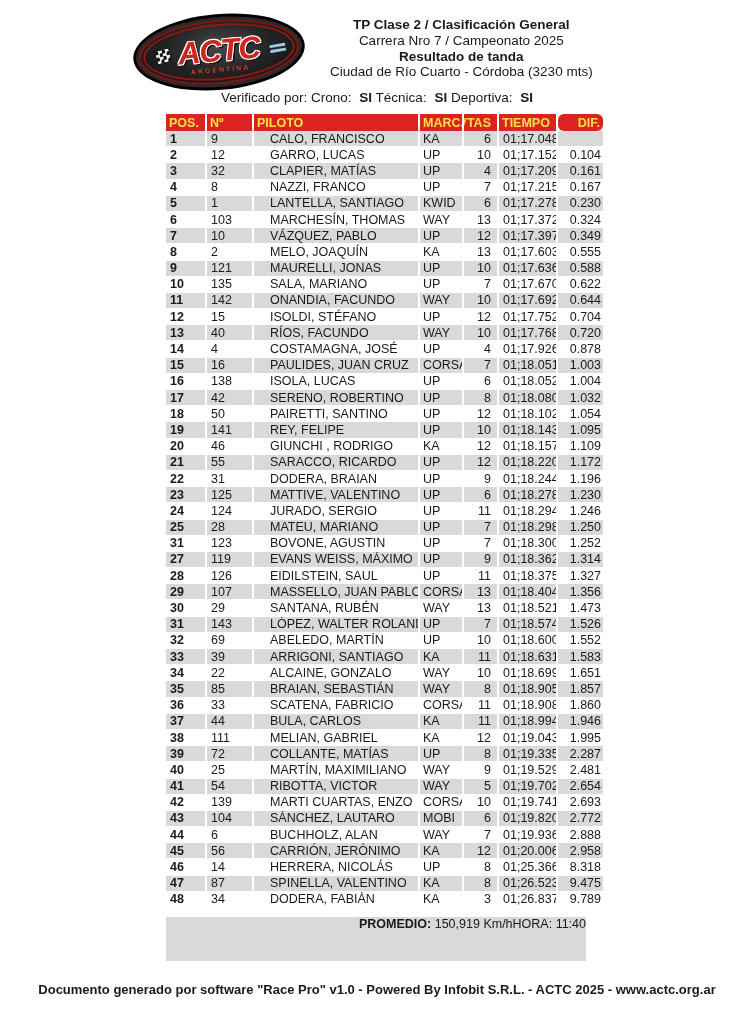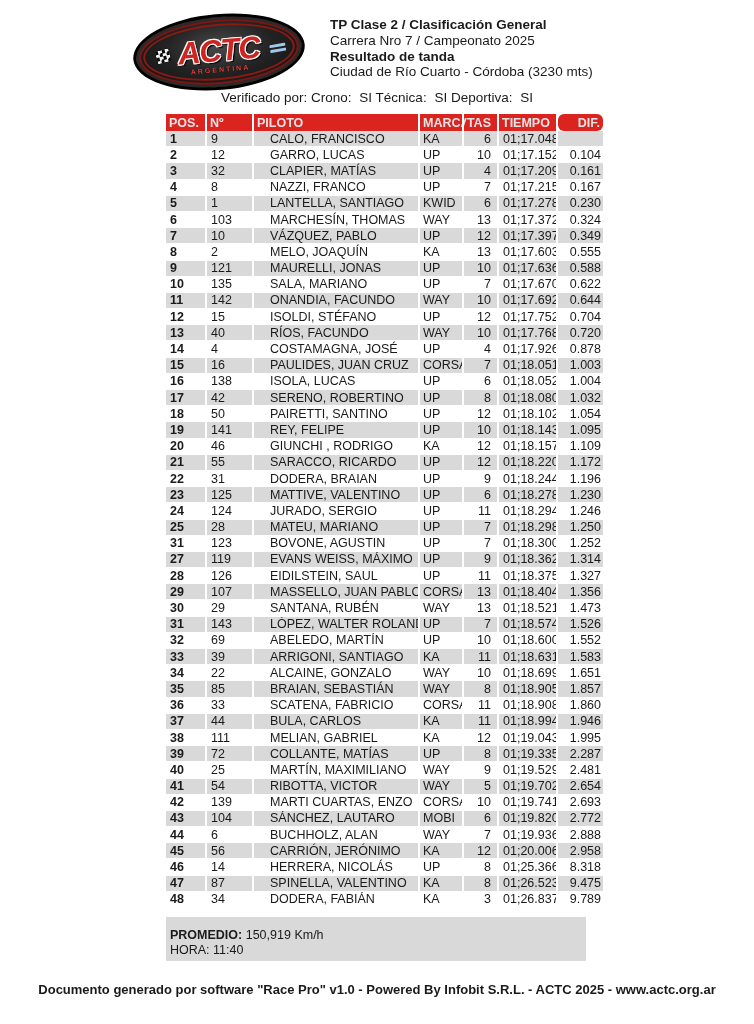--- a/index.html
+++ b/index.html
@@ -37,32 +37,32 @@
   .logo-checker {
     position:absolute; left:20px; top:28px; width:14px; height:13px;
     background:
       repeating-conic-gradient(#f2f2f2 0% 25%, #0a0a0a 0% 50%);
     background-size:7px 6.5px; border-radius:2px; transform:rotate(-10deg);
     box-shadow:0 0 1px #000;
   }
   .logo-flag { position:absolute; right:16px; top:32px; width:16px; height:10px; transform:rotate(-5deg); }
   .logo-flag .bar { height:3px; background:#9fc8e8; margin-bottom:2px; border-radius:1px; }
 
-  .title-block { position:absolute; left:330px; top:17px; font-size:13.5px; line-height:15.8px; }
+  .title-block { position:absolute; left:330px; top:17px; font-size:13.5px; line-height:15.8px;text-align:center; }
   .title-block .bold { font-weight:bold; }
 
   .verification { position:absolute; left:0; right:0; top:90px; text-align:center; font-size:13.5px; }
-  .verification b { font-weight:normal; }
+  .verification b { font-weight:bold; }
   .verification span { margin-right:4px; }
 
   
   .rtable { position:absolute; left:166px; top:114px; width:437px; }
   .thead { display:flex; height:17px; }
   .thead .hcell {
-    background:#db2420; color:#e5e5e5; font-weight:bold; font-size:12.5px;
+    background:#db2420; color:#fde047; font-weight:bold; font-size:12.5px;
     display:flex; align-items:center; box-sizing:border-box;
     border-right:2px solid #ffffff; padding-left:3px; white-space:nowrap; overflow:hidden;
   }
   .thead .hcell:last-child { border-right:none;border-radius:6px; }
   .tbody { display:flex; flex-direction:column; }
   .trow { display:flex; height:16.19px; box-sizing:border-box; }
   .cell {
     display:flex; align-items:center; box-sizing:border-box;
     font-size:12.5px; border-right:2px solid #ffffff; white-space:nowrap; overflow:hidden;
     border-bottom:1px solid #ffffff; background:#ffffff;
@@ -76,21 +76,21 @@
   .c-marca  { width:44px;  padding-left:3px; }
   .c-vtas   { width:35px;  justify-content:flex-end; padding-right:6px; }
   .c-tiempo { width:59px;  padding-left:4px; }
   .c-dif    { width:45px;  justify-content:flex-end; padding-right:2px; }
   .h-dif    { justify-content:flex-end; padding-right:3px; }
 
   
   .summary-box {
     position:absolute; left:166px; top:917px; width:420px; height:44px;
     background:#d9d9d9; box-sizing:border-box;
-    display:flex; flex-direction:column; justify-content:flex-end;
+    display:flex; justify-content:flex-end;
     padding:0 0 3px 4px; font-size:12.5px; line-height:15px;
   }
   .summary-box b { font-weight:bold; }
 
   .doc-footer {
     position:absolute; left:0; right:0; top:982px; text-align:center;
     font-size:13px; font-weight:bold;
   }
 </style>
 </head>

